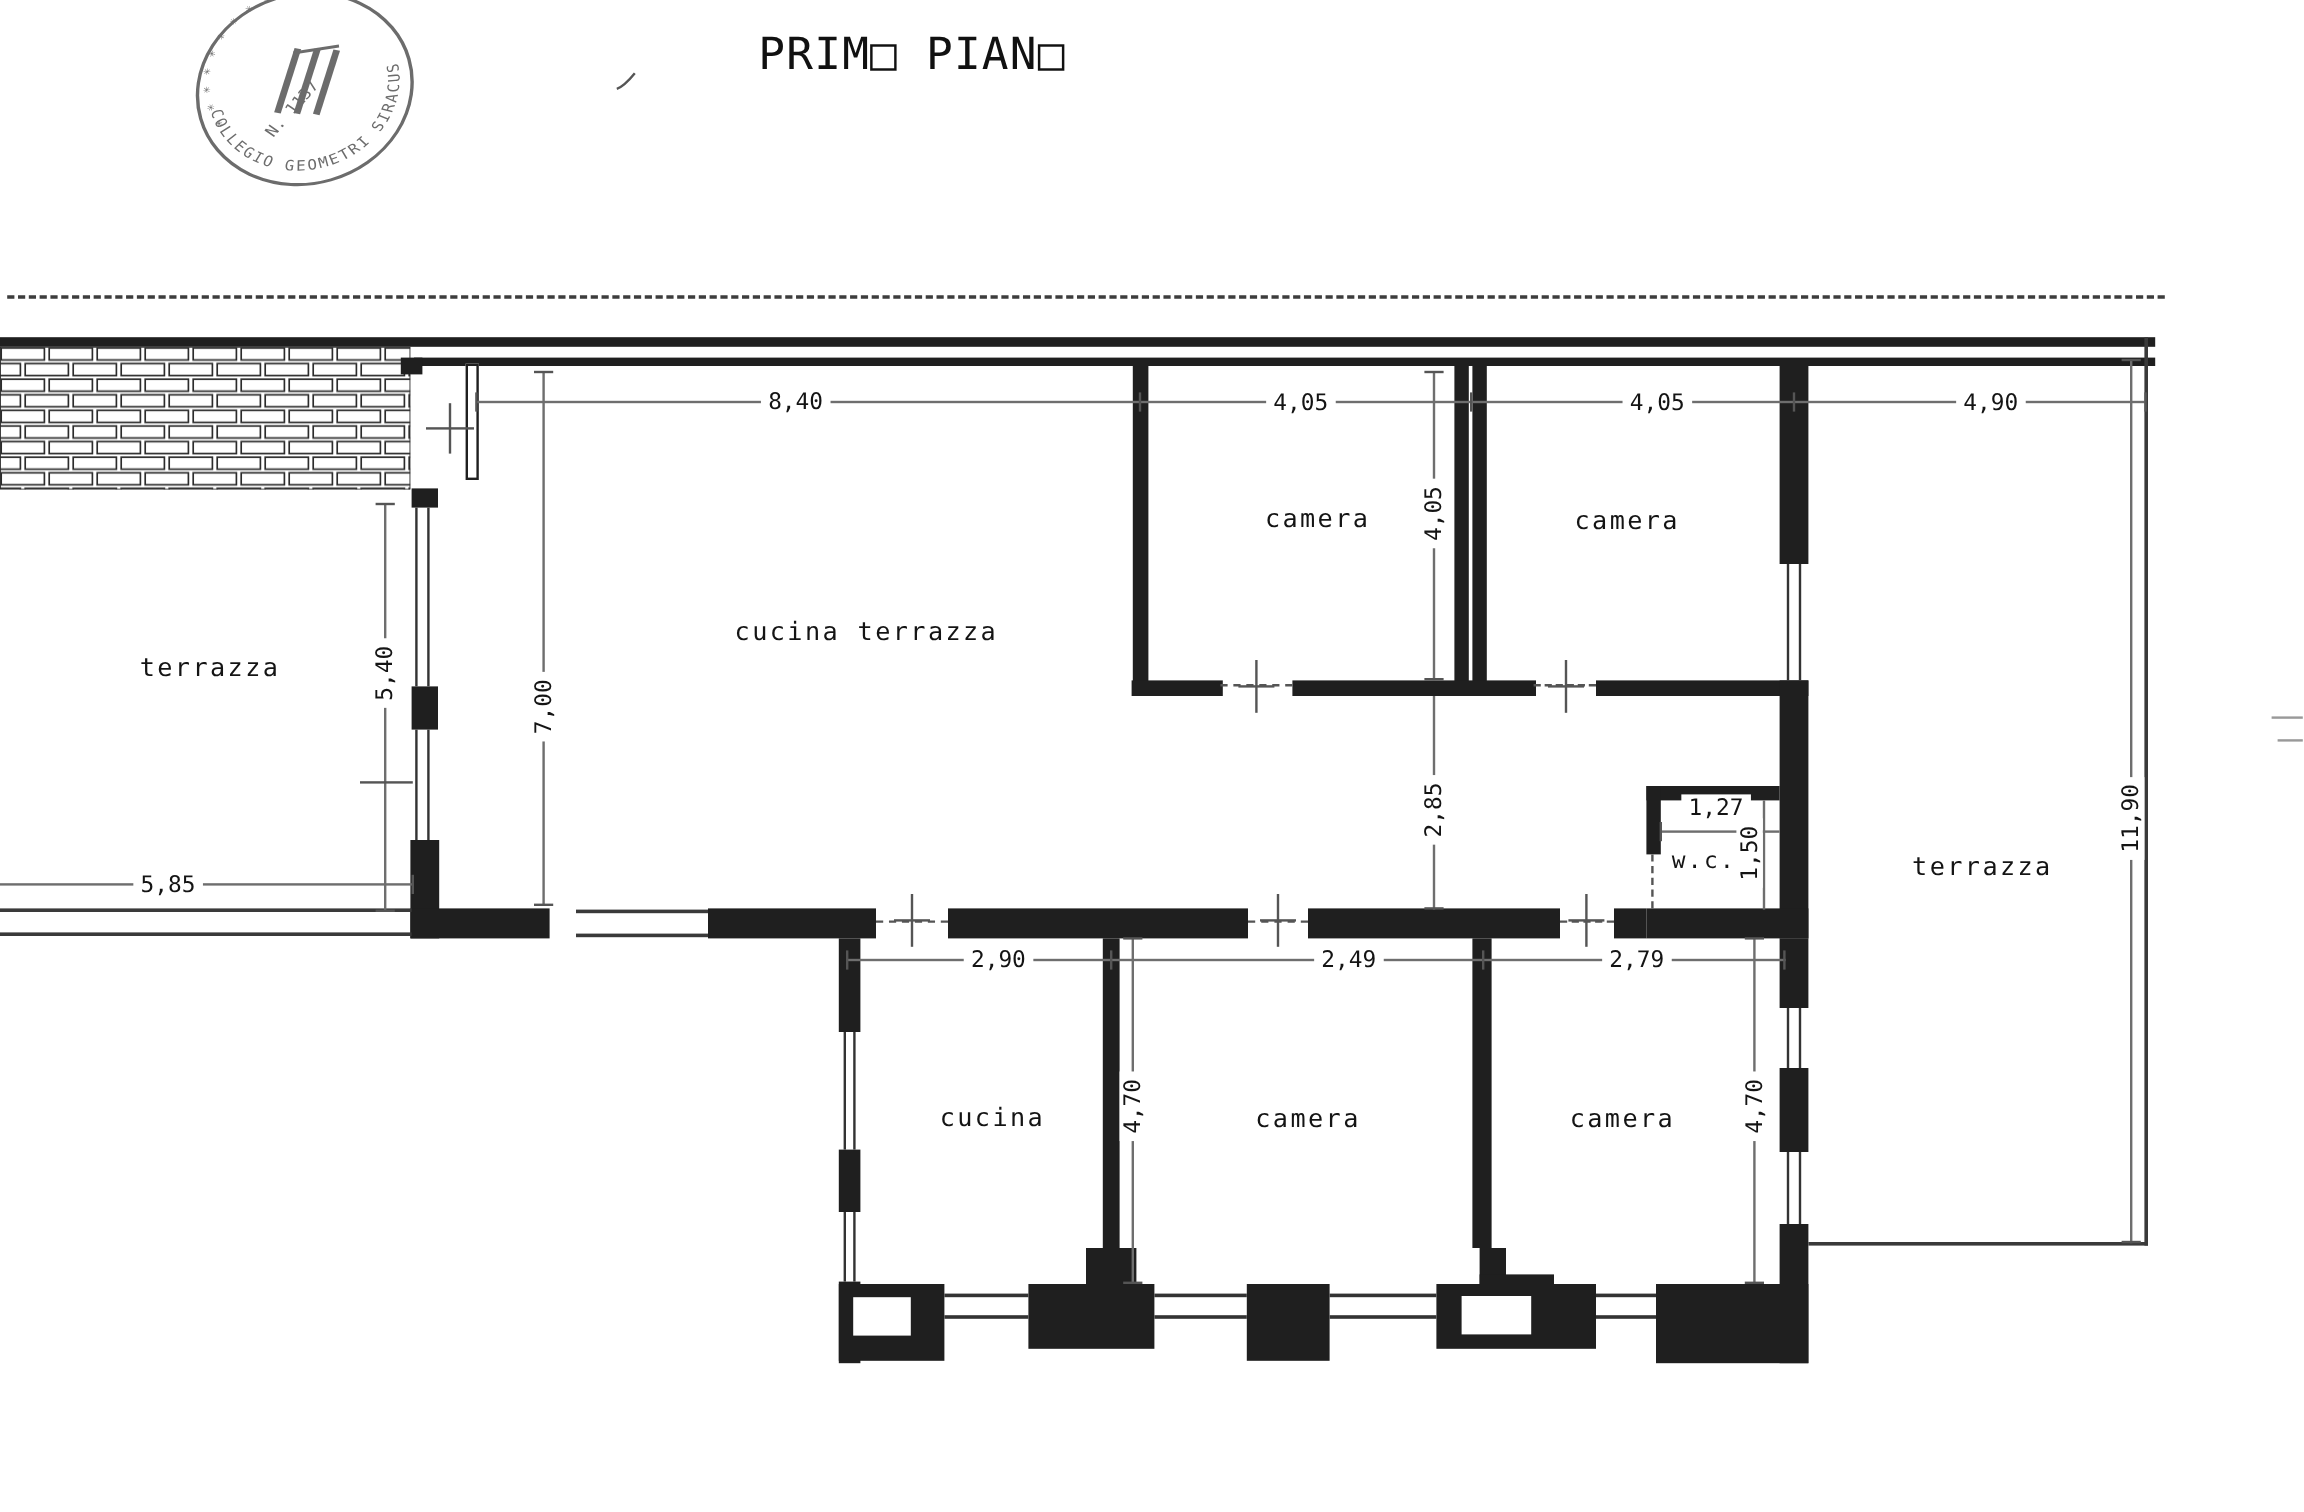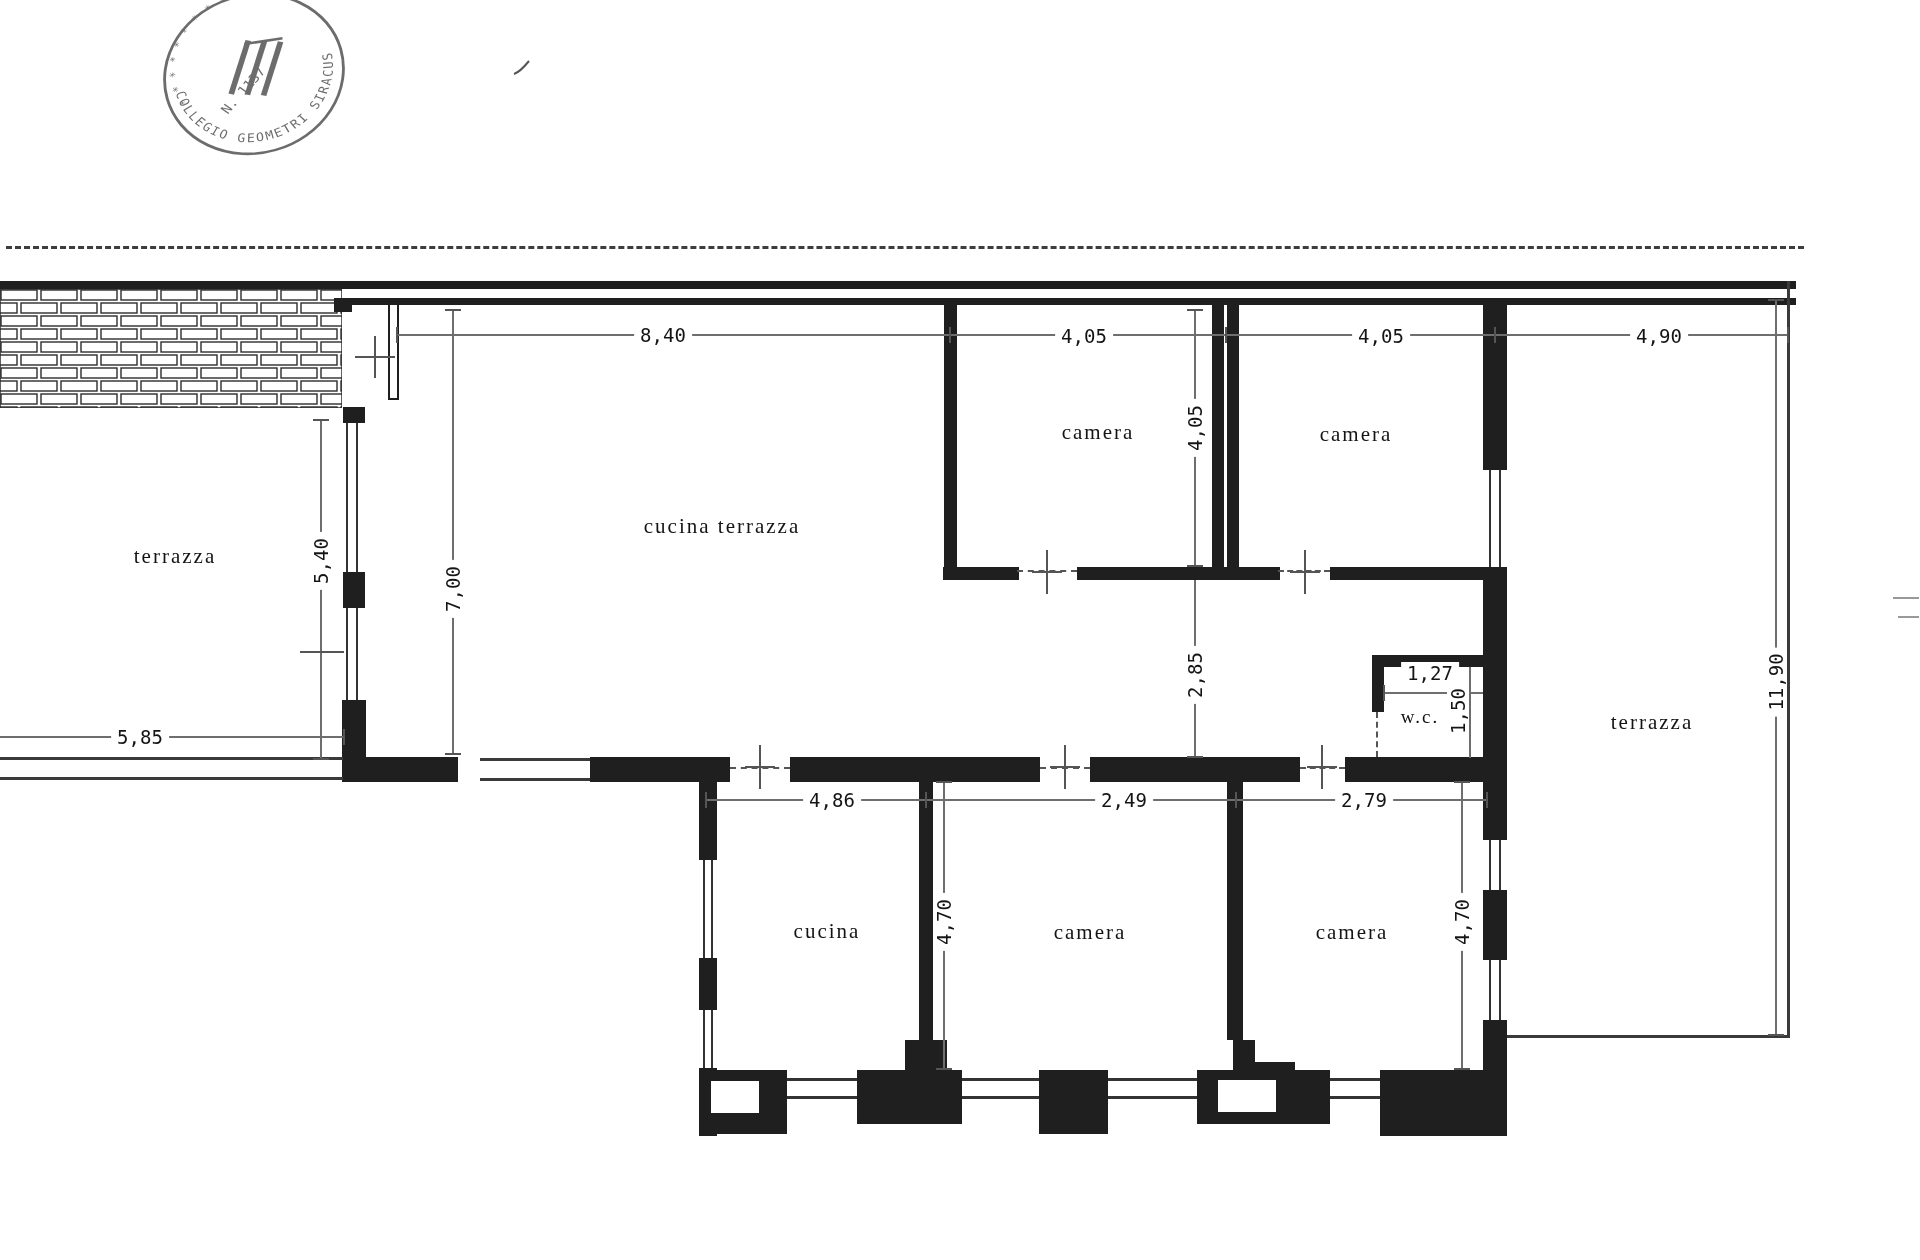--- a/index.html
+++ b/index.html
@@ -7,35 +7,36 @@
         font-family:"DejaVu Sans Mono",monospace;}
   .w{position:absolute;background:#1f1f1f;}
   .thin{position:absolute;background:#3a3a3a;}
   .glz{position:absolute;background:#333;}
   .dim{position:absolute;background:#6e6e6e;}
   .tick{position:absolute;background:#555;}
   .dash-h{position:absolute;border-top:2px dashed #555;height:0;}
   .dash-v{position:absolute;border-left:2px dashed #555;width:0;}
   .boundary{position:absolute;border-top:3px dashed #3d3d3d;height:0;}
   .roomlbl{position:absolute;font-size:21px;letter-spacing:2px;color:#141414;
-           transform:translate(-50%,-50%);white-space:nowrap;font-family:Liberation Serif, serif;}
+           transform:translate(-50%,-50%);white-space:nowrap;}
   .dimlbl{position:absolute;font-size:19px;letter-spacing:0;color:#141414;background:#fff;
           padding:0 6px;transform:translate(-50%,-50%);white-space:nowrap;}
   .dimlbl.v{transform:translate(-50%,-50%) rotate(-90deg);}
   #title{position:absolute;left:760px;top:45px;transform:translate(-50%,-50%);
          font-size:37px;color:#111;letter-spacing:1px;white-space:nowrap;}
   .leaf{position:absolute;border:2px solid #1f1f1f;background:#fff;}
   .notch{position:absolute;background:#fff;}
   .mark{position:absolute;background:#999;}
 </style>
 </head>
 <body>
 
 <div id="plan">
 
+  <div id="title">PRIM□ PIAN□</div>
   <svg style="position:absolute;left:512px;top:58px;width:20px;height:20px;">
     <path d="M2,16 Q8,14 17,3" stroke="#555" stroke-width="2" fill="none"></path>
   </svg>
 
   <svg viewBox="0 0 200 200" preserveAspectRatio="none" style="position:absolute;left:158px;top:-10px;width:192px;height:168px;transform:rotate(-16deg);opacity:.82;">
     <defs>
       <path id="arcLow" d="M 16,96 A 84,84 0 1,0 184,96"></path>
       <path id="arcUp" d="M 24,112 A 80,80 0 1,1 176,112"></path>
     </defs>
     <circle cx="100" cy="100" r="94" fill="none" stroke="#4d4d4d" stroke-width="3"></circle>
@@ -218,21 +219,21 @@
   <span class="dimlbl" style="left:1381px;top:336px;">4,05</span>
   <span class="dimlbl" style="left:1659px;top:336px;">4,90</span>
   <span class="dimlbl v" style="left:1195px;top:428px;">4,05</span>
   <span class="dimlbl v" style="left:1195px;top:675px;">2,85</span>
   <span class="dimlbl v" style="left:453px;top:589px;">7,00</span>
   <span class="dimlbl v" style="left:321px;top:561px;">5,40</span>
   <span class="dimlbl" style="left:140px;top:737px;">5,85</span>
   <span class="dimlbl v" style="left:1776px;top:682px;">11,90</span>
   <span class="dimlbl" style="left:1430px;top:673px;">1,27</span>
   <span class="dimlbl v" style="left:1458px;top:711px;">1,50</span>
-  <span class="dimlbl" style="left:832px;top:800px;">4,86</span>
+  <span class="dimlbl" style="left:832px;top:800px;">2,90</span>
   <span class="dimlbl" style="left:1124px;top:800px;">2,49</span>
   <span class="dimlbl" style="left:1364px;top:800px;">2,79</span>
   <span class="dimlbl v" style="left:944px;top:922px;">4,70</span>
   <span class="dimlbl v" style="left:1462px;top:922px;">4,70</span>
 
   <span class="roomlbl" style="left:175px;top:556px;">terrazza</span>
   <span class="roomlbl" style="left:722px;top:526px;">cucina terrazza</span>
   <span class="roomlbl" style="left:1098px;top:432px;">camera</span>
   <span class="roomlbl" style="left:1356px;top:434px;">camera</span>
   <span class="roomlbl" style="left:1652px;top:722px;">terrazza</span>

